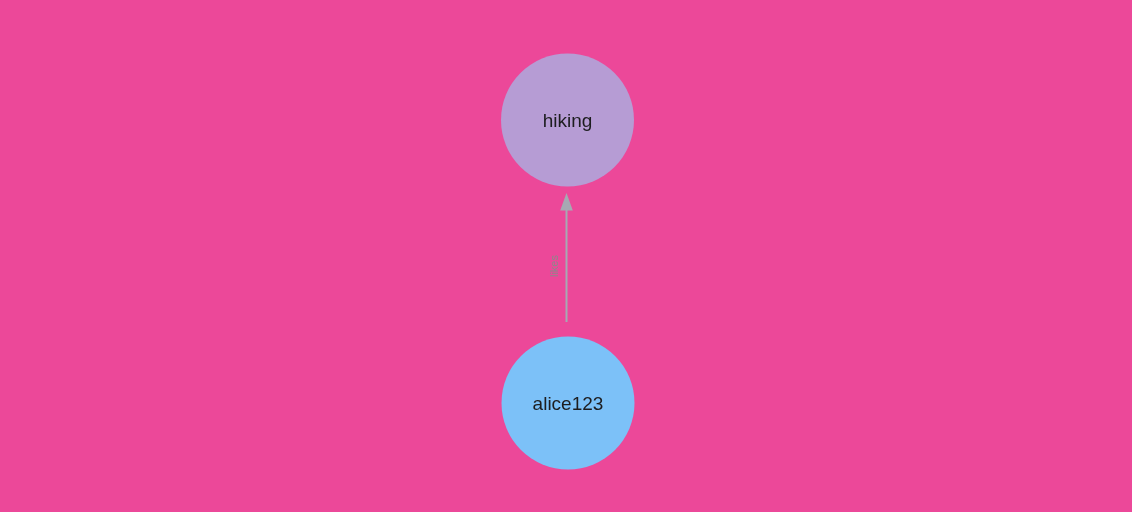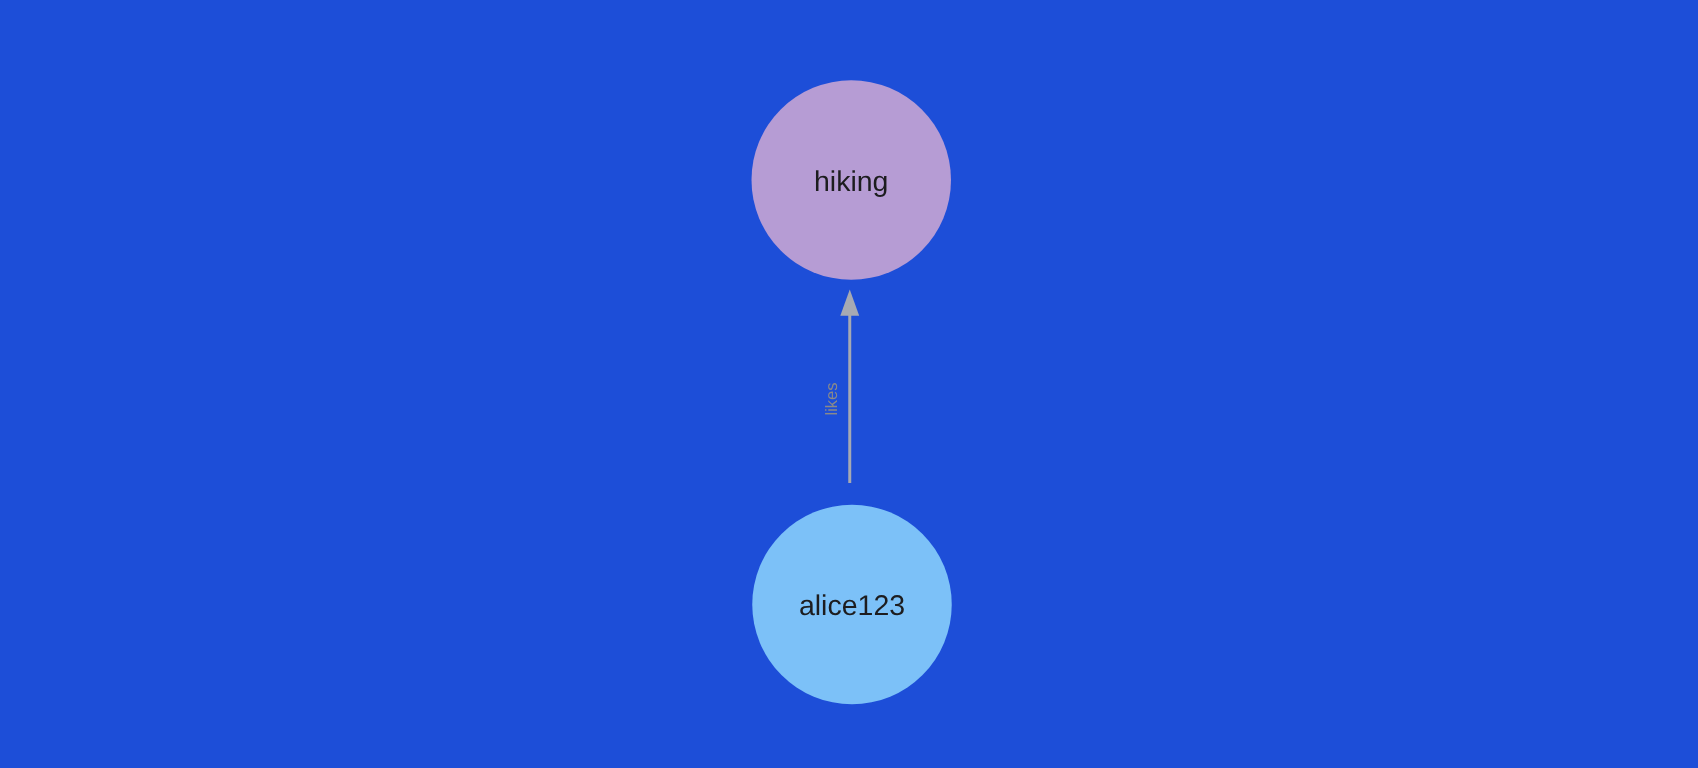--- a/index.html
+++ b/index.html
@@ -28,21 +28,21 @@
     pointer-events: none;
   }
   .edge-label {
     font-family: "Liberation Sans", sans-serif;
     font-size: 11px;
   }
 </style>
 </head>
 <body>
 
-<div class="stage" style="background: #1d4ed8;">
+<div class="stage" style="background: #ec4899;">
   <svg width="1132" height="512" viewBox="0 0 1132 512" xmlns="http://www.w3.org/2000/svg">
 
     <g>
       <line x1="566.5" y1="322" x2="566.5" y2="209" stroke-width="2" stroke="#a6a9b3"></line>
       <polygon points="566.5,193 560.2,210.5 572.8,210.5" fill="#a6a9b3"></polygon>
       <text x="558" y="266" transform="rotate(-90 558 266)" text-anchor="middle" class="edge-label" fill="#8a8a8a">likes</text>
     </g>
 
     <g>
       <circle cx="567.5" cy="120" r="66.5" class="node-circle" fill="#b69cd4"></circle>

